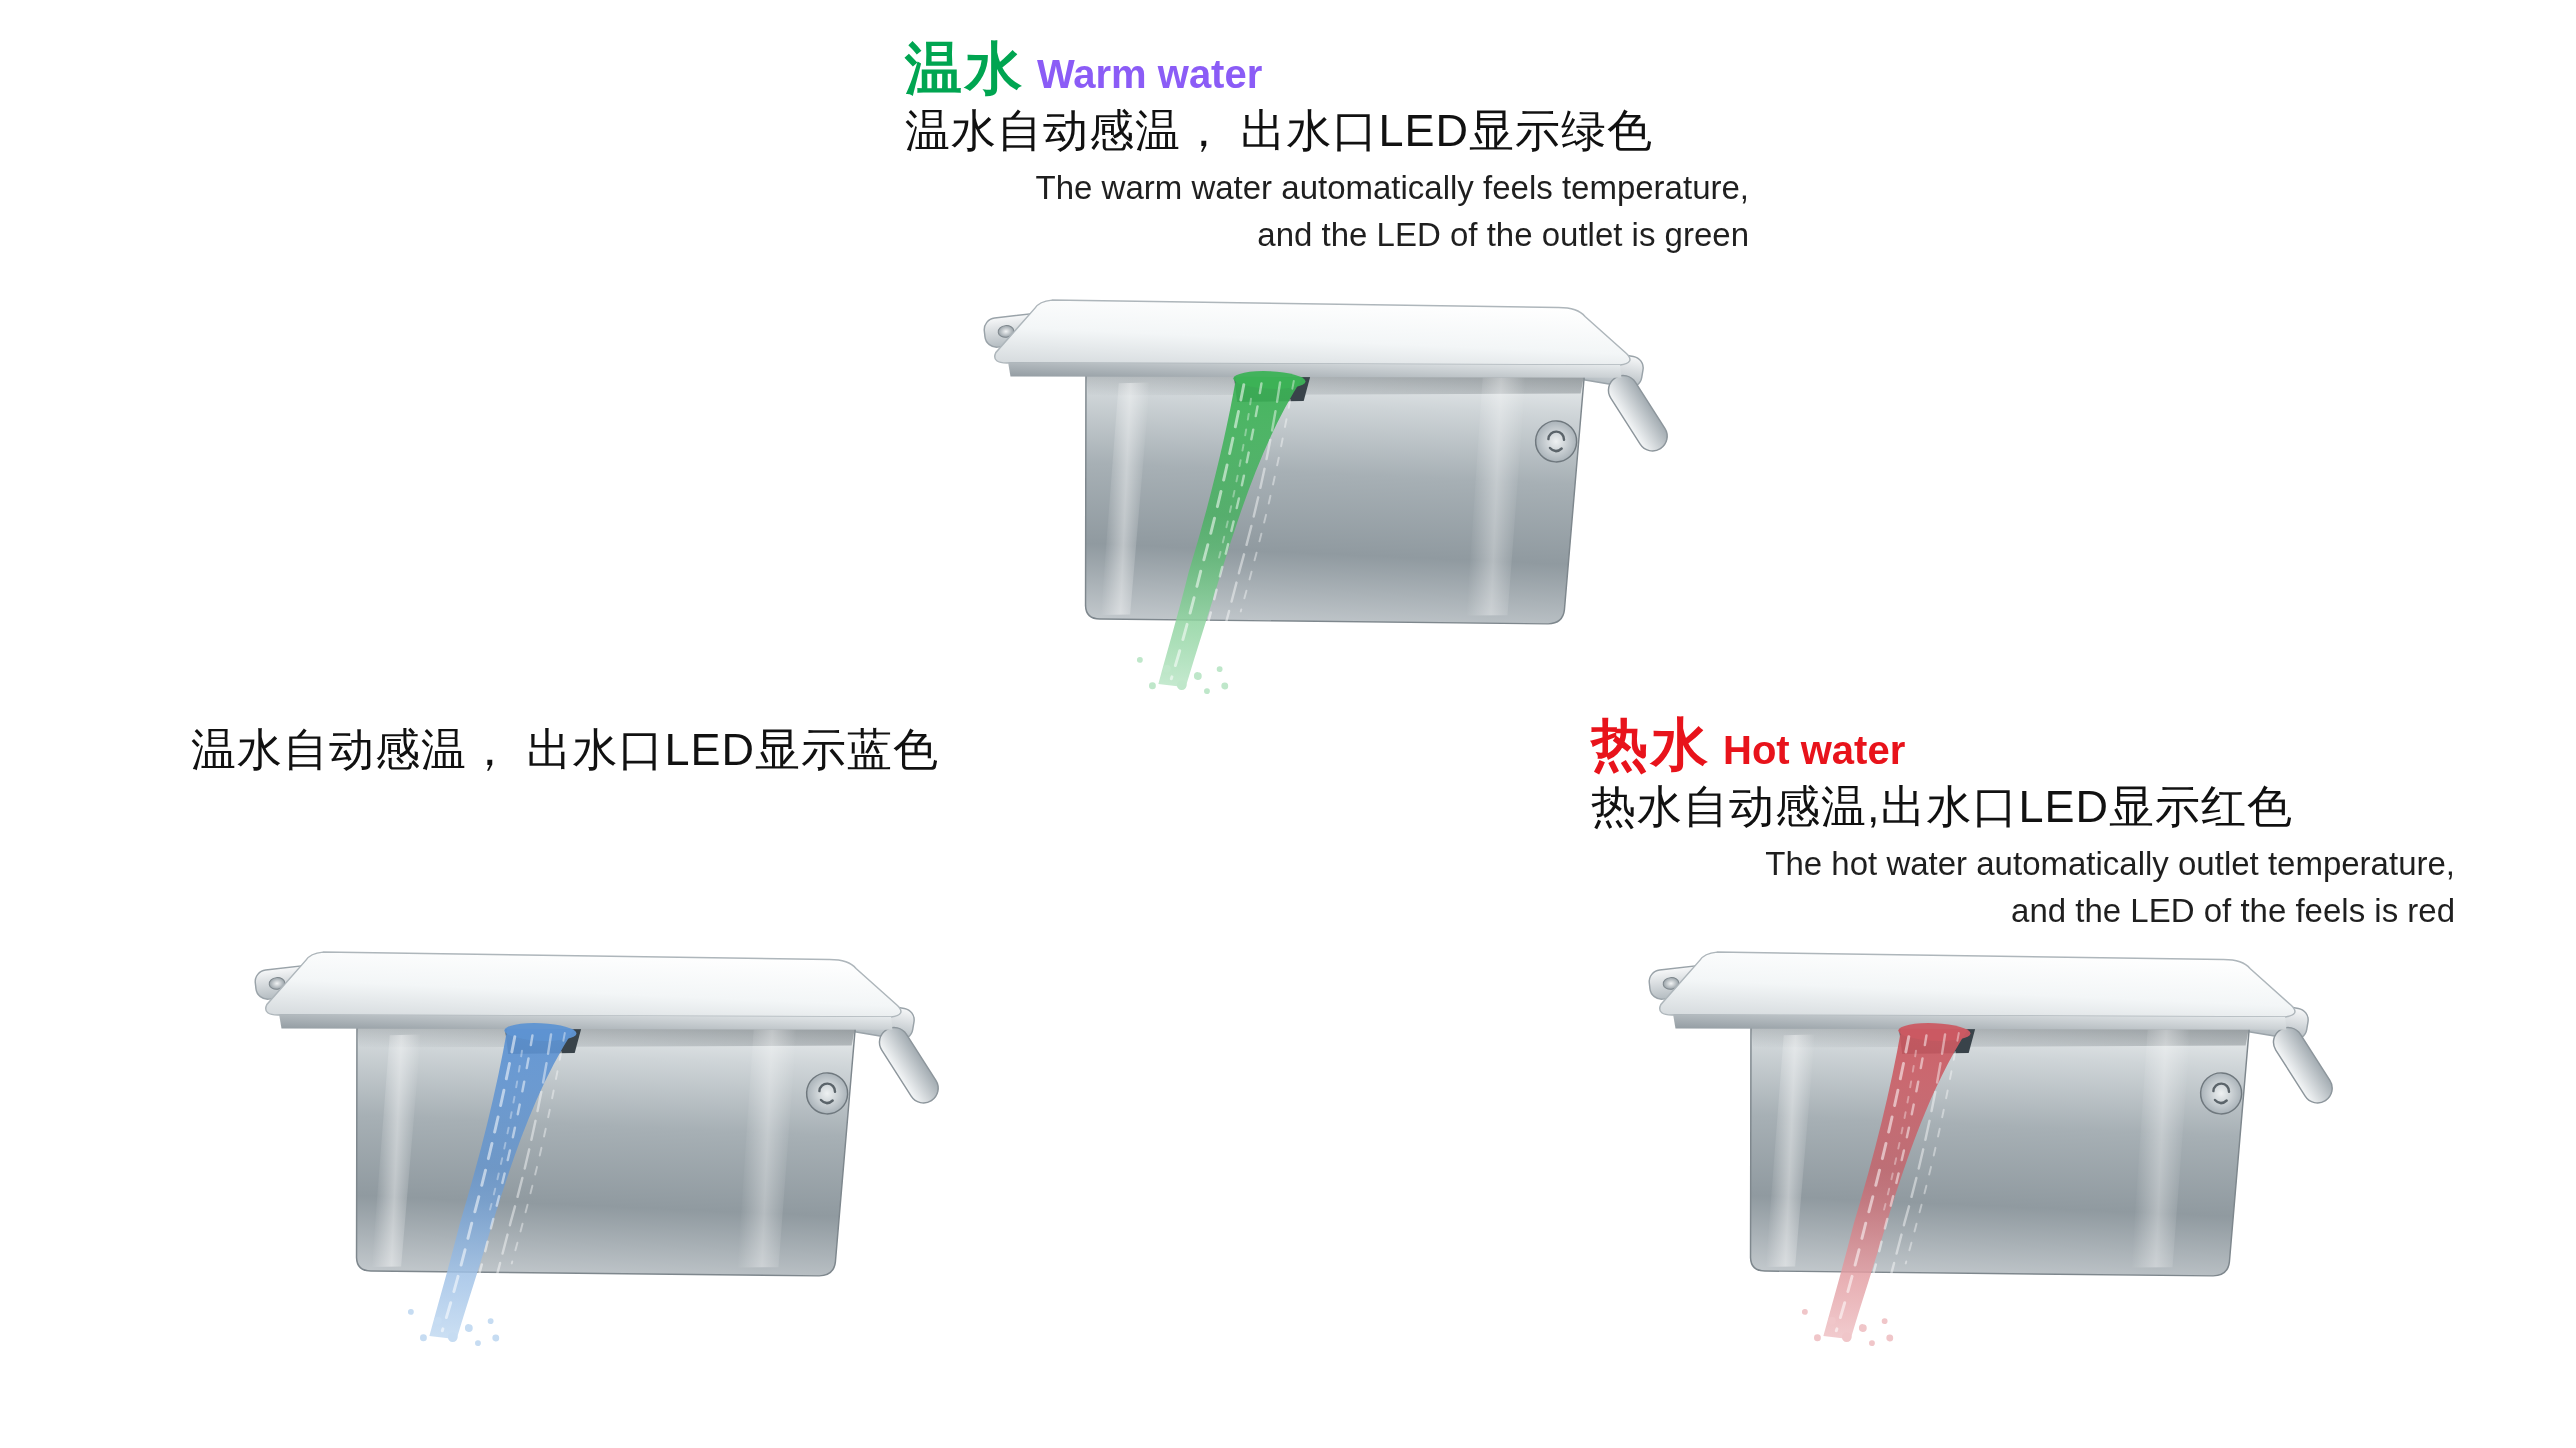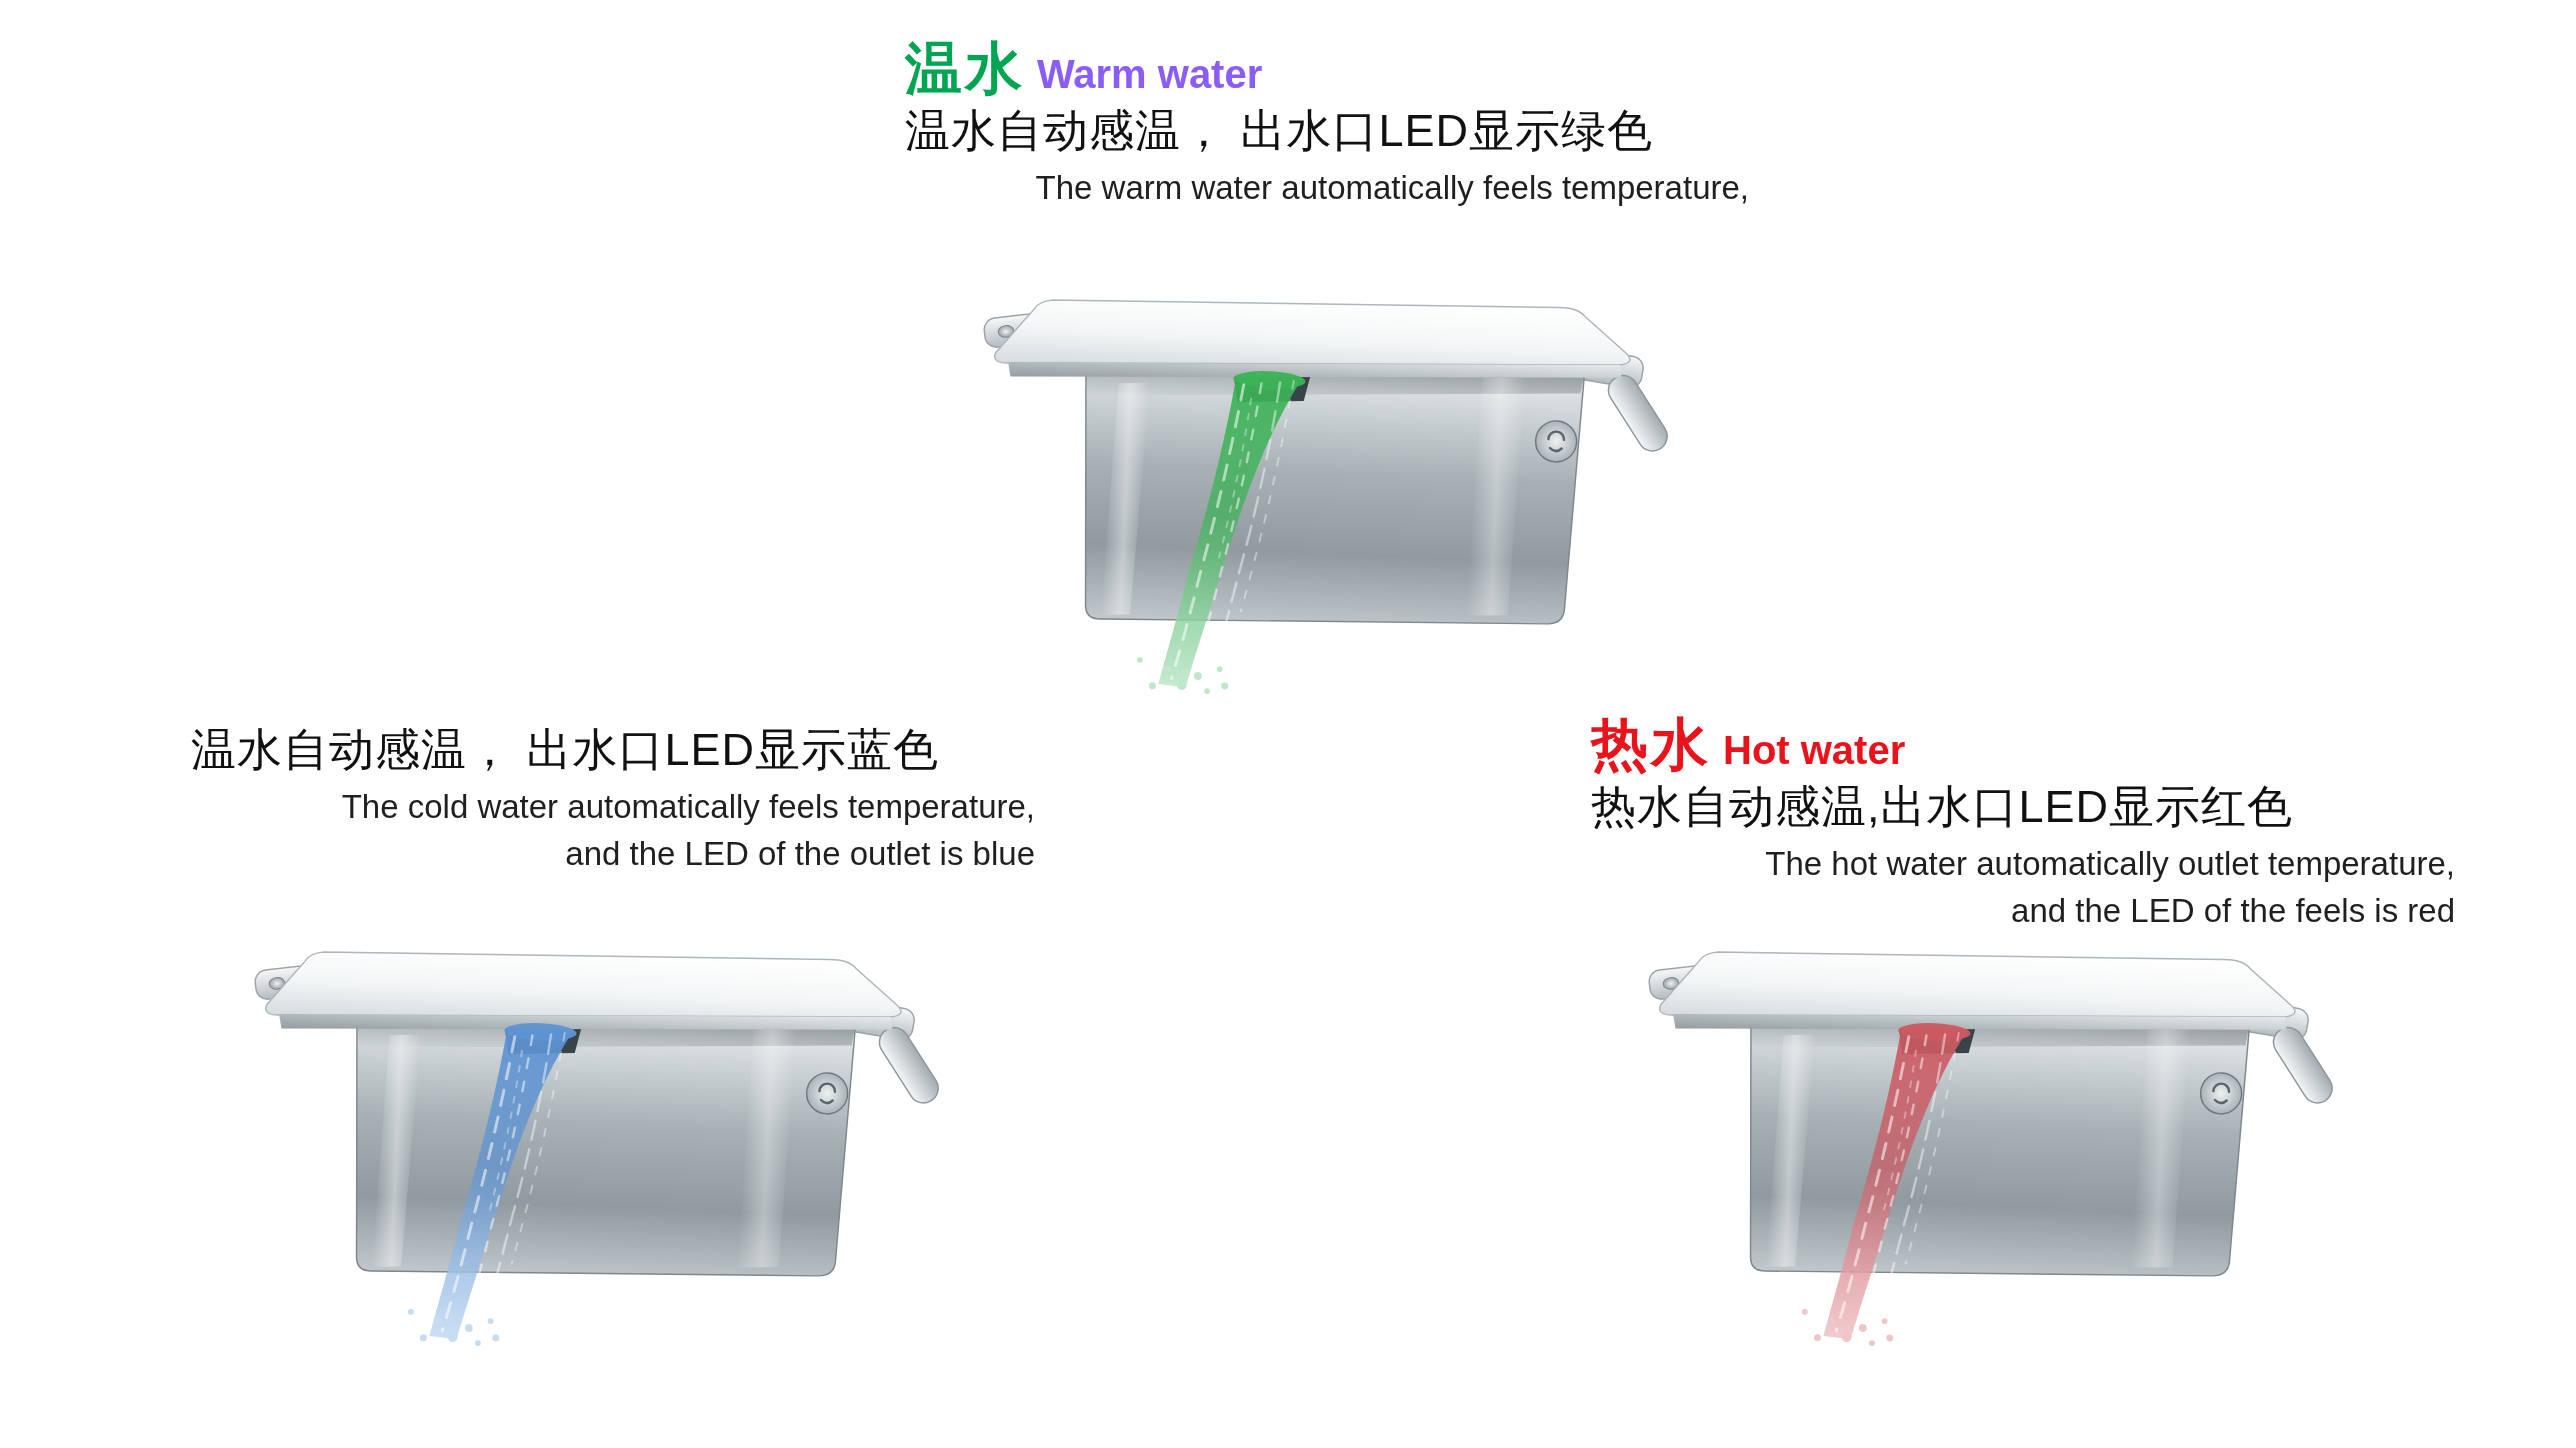--- a/index.html
+++ b/index.html
@@ -145,20 +145,21 @@
 </svg>
 
 <section id="panel-warm" class="panel">
   <h2 class="title">
     <span class="title-cn" style="color: rgb(0, 165, 81);">温水</span>
     <span class="title-en" style="color: #8b5cf6;">Warm water</span>
   </h2>
   <p class="desc-cn">温水自动感温， 出水口LED显示绿色</p>
   <p class="desc-en">
     <span>The warm water automatically feels temperature,</span><br>
+    <span>and the LED of the outlet is green</span>
   </p>
   <svg class="faucet" viewBox="0 0 760 430">
     <use href="#faucet-chrome"></use>
     <path d="M304 98 C296 160 282 230 264 300 C256 340 246 380 238 416 L266 418 C276 378 288 336 298 296 C316 228 336 158 372 96 Z" fill="url(#water-grad-warm)"></path>
     <ellipse cx="338" cy="100" rx="37" ry="9" opacity="0.95" style="fill: rgb(60, 178, 86);"></ellipse>
     <use href="#water-streaks"></use>
     <g style="fill: rgb(191, 231, 202);">
       <circle cx="246" cy="400" r="4"></circle>
         <circle cx="262" cy="416" r="5"></circle>
         <circle cx="278" cy="406" r="4"></circle>
@@ -166,24 +167,20 @@
         <circle cx="288" cy="421" r="3"></circle>
         <circle cx="300" cy="398" r="3"></circle>
       <circle cx="218" cy="392" r="3"></circle>
         <circle cx="306" cy="415" r="3.5"></circle>
     </g>
   </svg>
 </section>
 
 <section id="panel-cold" class="panel">
   <p class="desc-cn">温水自动感温， 出水口LED显示蓝色</p>
-  <p class="desc-en">
-    <span>The cold water automatically feels temperature,</span><br>
-    <span>and the LED of the outlet is blue</span>
-  </p>
   <svg class="faucet" viewBox="0 0 760 430">
     <use href="#faucet-chrome"></use>
     <path d="M304 98 C296 160 282 230 264 300 C256 340 246 380 238 416 L266 418 C276 378 288 336 298 296 C316 228 336 158 372 96 Z" fill="url(#water-grad-cold)"></path>
     <ellipse cx="338" cy="100" rx="37" ry="9" opacity="0.95" style="fill: rgb(94, 147, 210);"></ellipse>
     <use href="#water-streaks"></use>
     <g style="fill: rgb(198, 220, 242);">
       <circle cx="246" cy="400" r="4"></circle>
         <circle cx="262" cy="416" r="5"></circle>
         <circle cx="278" cy="406" r="4"></circle>
       <circle cx="232" cy="418" r="3.5"></circle>

